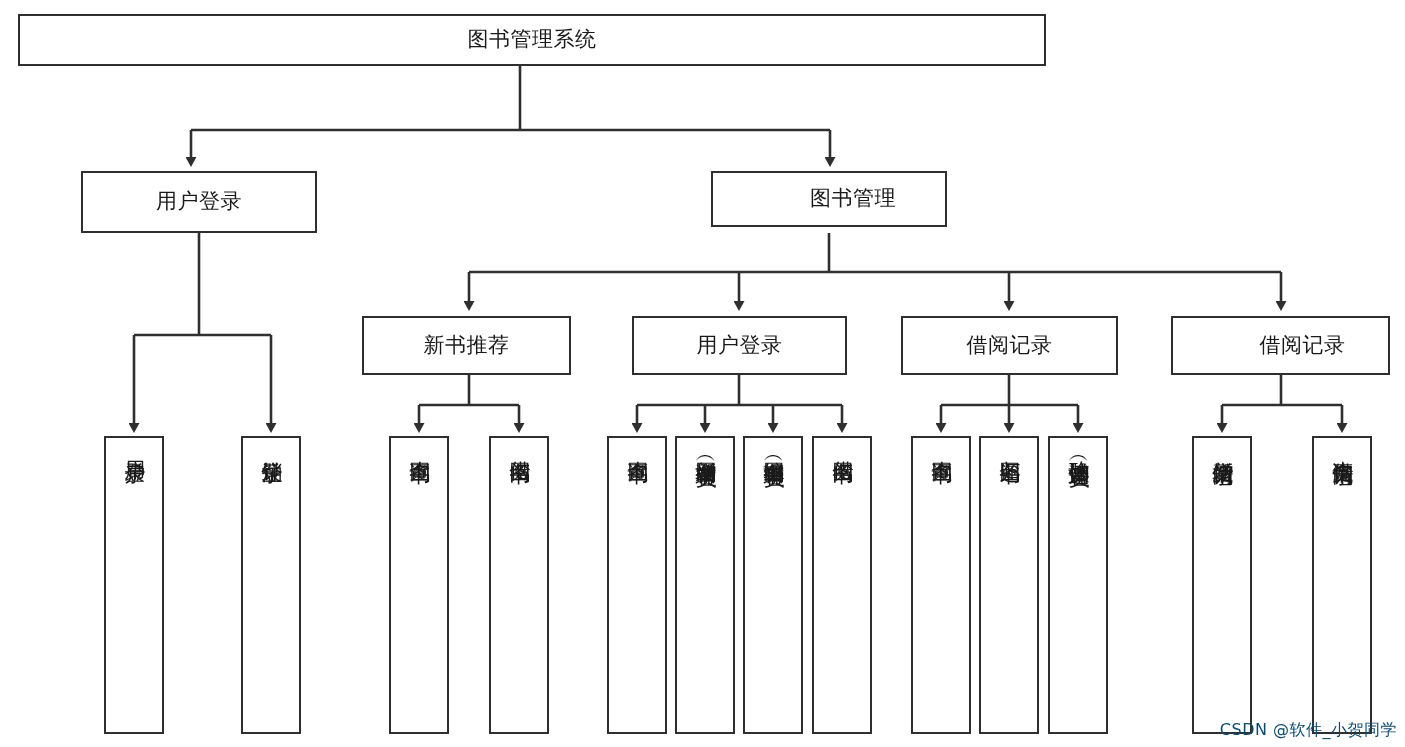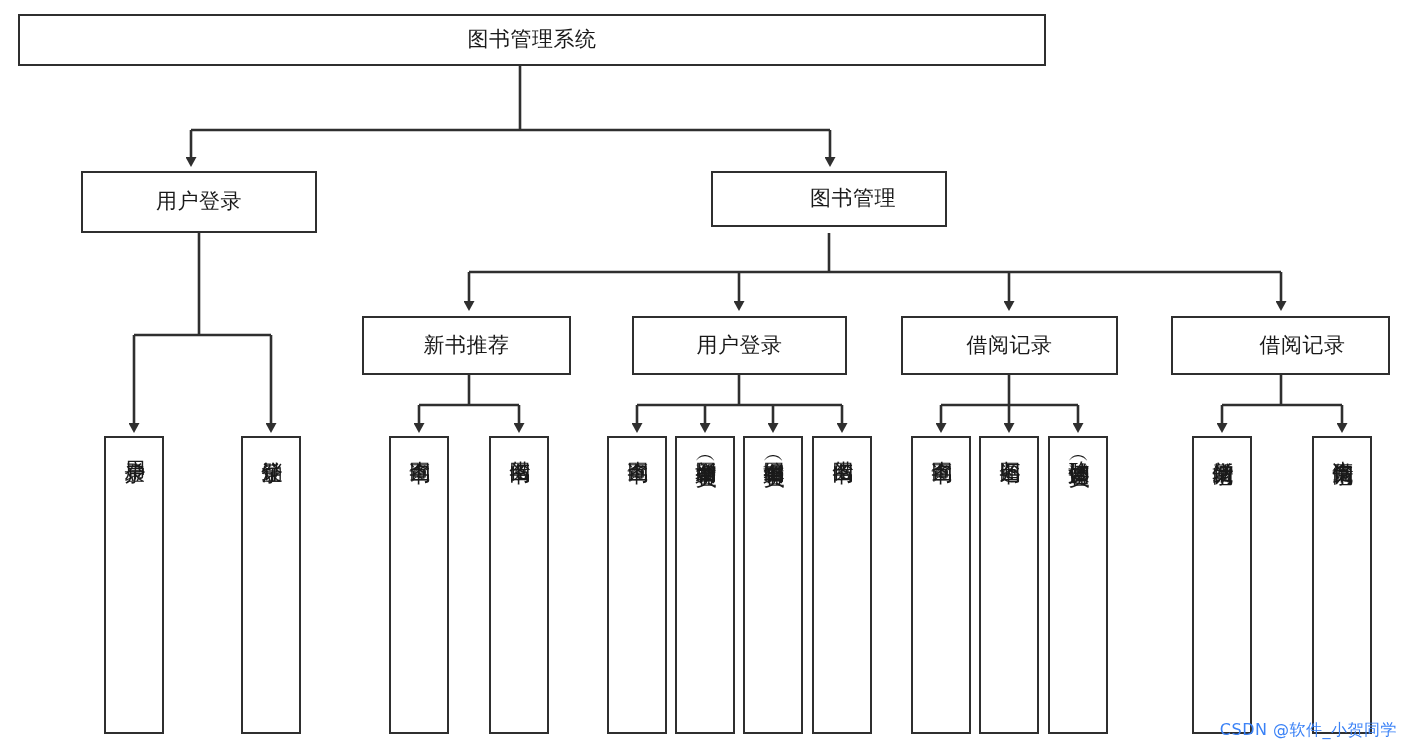--- a/index.html
+++ b/index.html
@@ -58,21 +58,21 @@
     font-size: 21px;
     line-height: 1.04;
     letter-spacing: 1px;
     white-space: nowrap;
   }
   .watermark {
     position: absolute;
     right: 8px;
     bottom: 6px;
     font-size: 16px;
-    color: #3b82f6;
+    color: #0c4a6e;
     white-space: nowrap;
     letter-spacing: 0.5px;
     margin-left: 35px;
   }
 </style>
 </head>
 <body>
 
 <div id="canvas">
 

